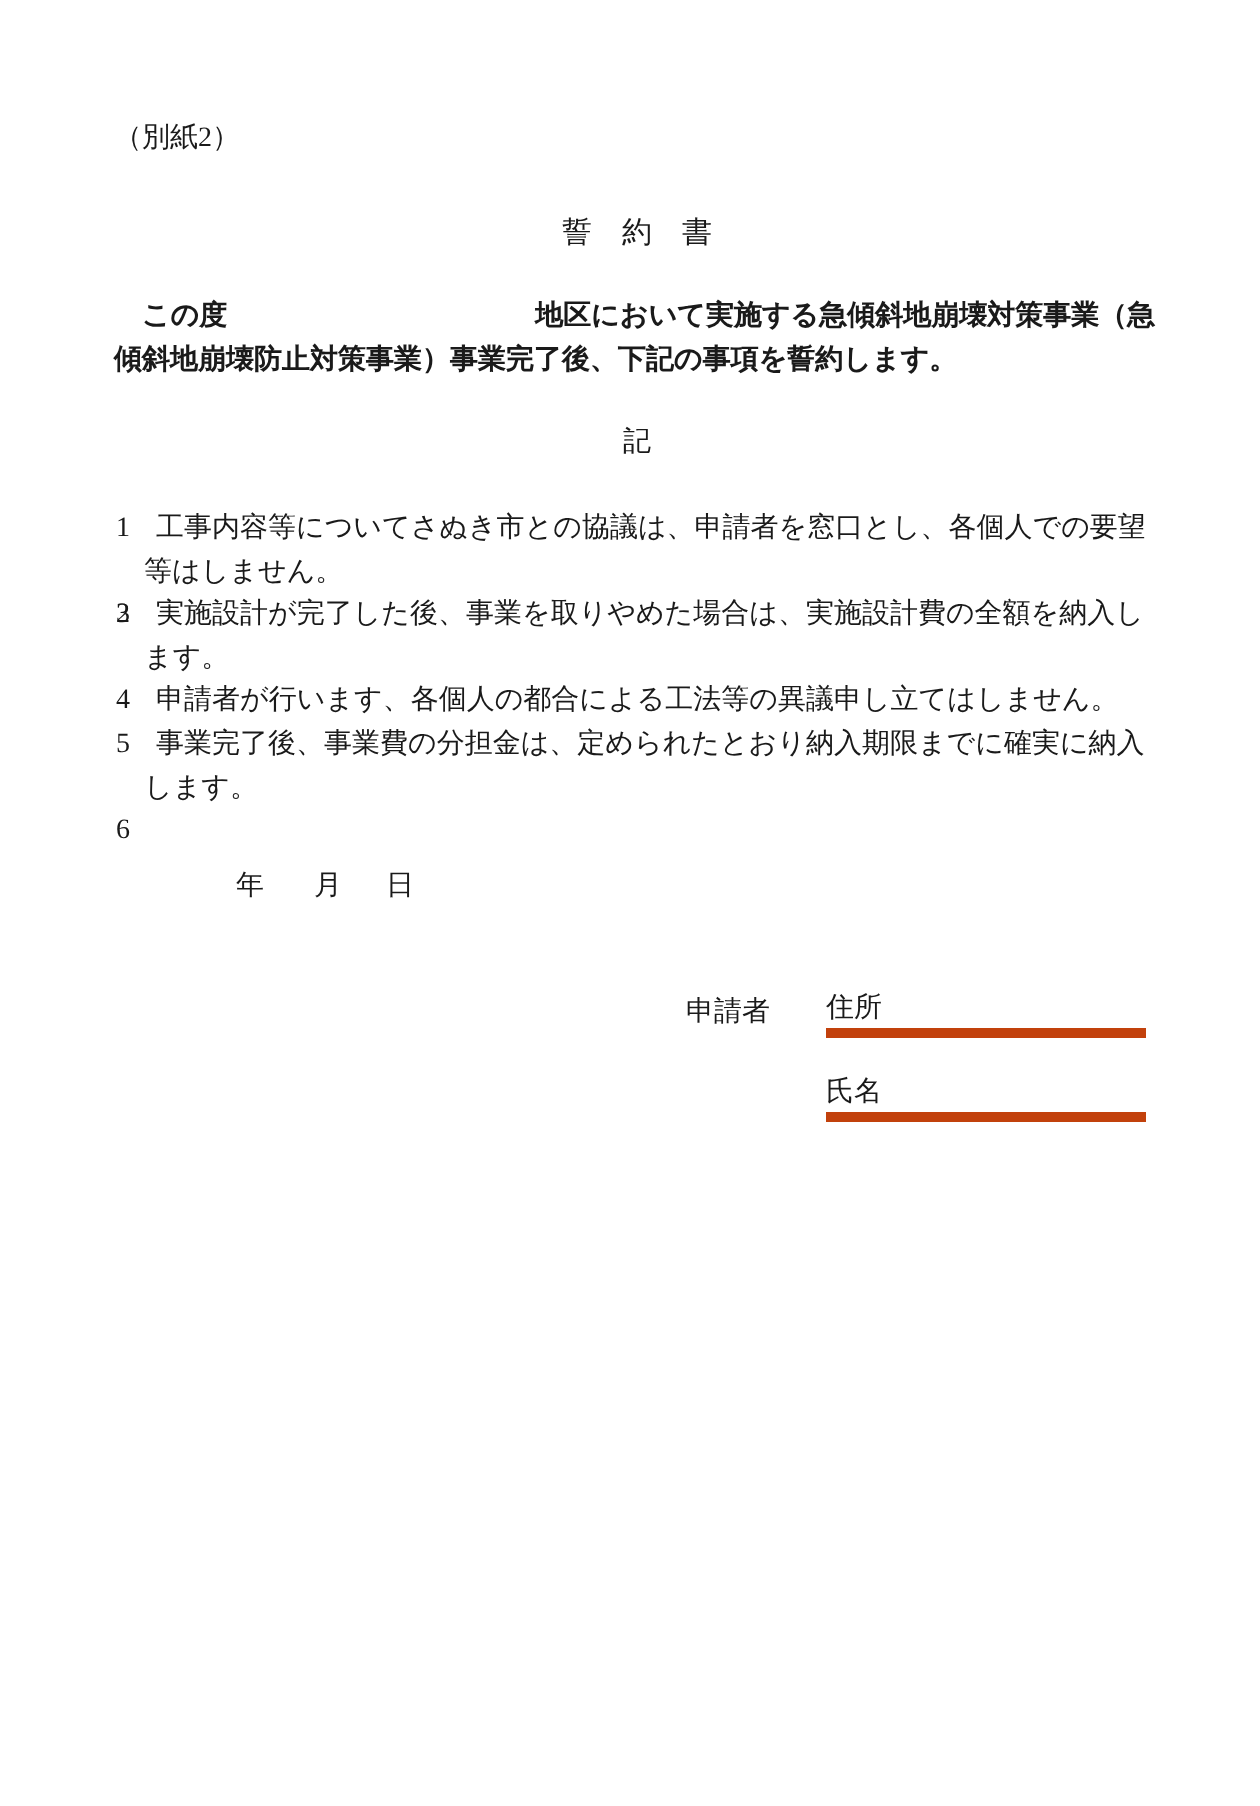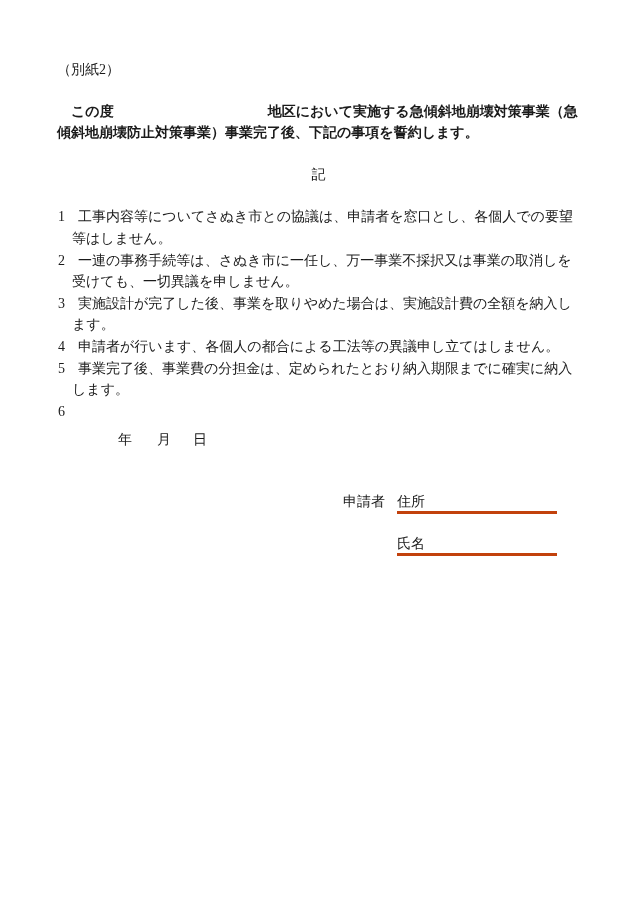--- a/index.html
+++ b/index.html
@@ -52,57 +52,57 @@
   .date-row { margin-top: 28px; }
   .date-year  { margin-left: 61px; }
   .date-month { margin-left: 25px; }
   .date-day   { margin-left: 22px; }
   .mayor-row { margin-top: 42px; }
   .mayor-name { margin-left: 21px; }
   .mayor-honorific { margin-left: 130px; }
   .sig-row {
     margin-left: 286px;
     display: flex;
-    align-items: flex-start;
+    align-items: center;
     line-height: 18px;
     height: 19px;
     font-family: Liberation Serif, serif;
   }
   .sig-row-address { margin-top: 43px; }
   .sig-row-name { margin-top: 23px; }
   .sig-label { width: 42px; flex: none; }
   .sig-spacer { width: 42px; flex: none; }
   .sig-field {
-    margin-left: 12px;
+    margin-left: 28px;
     width: 160px;
     flex: none;
     height: 18px;
-    border-bottom: 3px solid #c2410c;
+    border-bottom: 5px solid #c2410c;
   }
 </style>
 </head>
 <body>
 
 <div class="page">
 
   <div class="attach-label">（別紙2）</div>
 
+  <div class="doc-title">誓　約　書</div>
 
   <p class="intro"><span>　この度</span><span class="district-blank"></span><span>地区において実施する急傾斜地崩壊対策事業（急</span><br><span>傾斜地崩壊防止対策事業）事業完了後、下記の事項を誓約します。</span></p>
 
   <div class="notation">記</div>
 
   <div class="items">
     <div class="item">
       <span class="item-num">1</span><span class="item-text">工事内容等についてさぬき市との協議は、申請者を窓口とし、各個人での要望
 等はしません。</span>
     </div>
     <div class="item">
-      <span class="item-num">2</span><span class="item-text">一連の事務手続等は、さぬき市に一任し、万一事業不採択又は事業の取消しを
-受けても、一切異議を申しません。</span>
+      <span class="item-num">2</span>
     </div>
     <div class="item">
       <span class="item-num">3</span><span class="item-text">実施設計が完了した後、事業を取りやめた場合は、実施設計費の全額を納入し
 ます。</span>
     </div>
     <div class="item">
       <span class="item-num">4</span><span class="item-text">申請者が行います、各個人の都合による工法等の異議申し立てはしません。</span>
     </div>
     <div class="item">
       <span class="item-num">5</span><span class="item-text">事業完了後、事業費の分担金は、定められたとおり納入期限までに確実に納入

